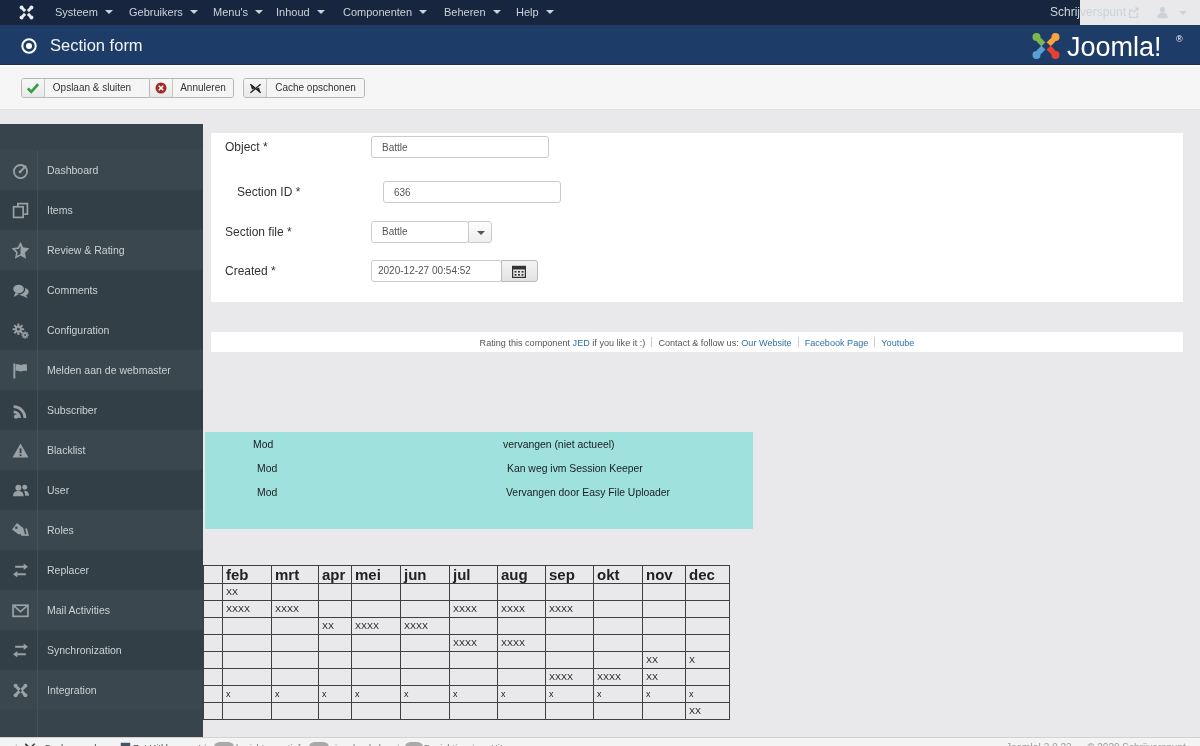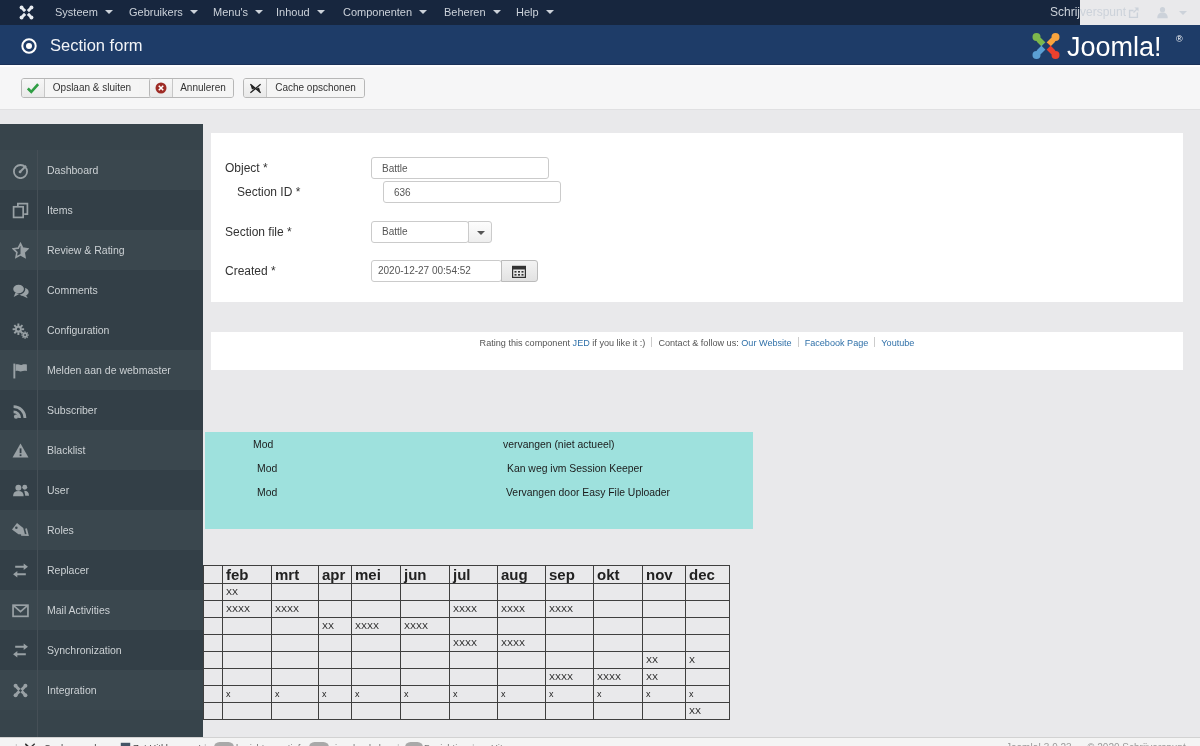--- a/index.html
+++ b/index.html
@@ -34,21 +34,21 @@
   .srow.active .lbl { color:#fff; font-weight:bold; }
   .srow.active::before { content:""; position:absolute; left:0; top:0; width:4px; height:40px; background:#17b1bf; }
   #sidediv { position:absolute; left:37px; top:26px; width:1px; height:600px; background:#454f56; }
 
   
   #card { position:absolute; left:211px; top:133px; width:972px; height:169px; background:#fff; z-index:5; }
   .frow { position:absolute; left:0; width:972px; height:22px; }
   .frow .flabel { position:absolute; left:14px; top:0; line-height:22px; font-size:12px; color:#333; }
   .inp { position:absolute; left:160px; top:0; height:22px; border:1px solid #cbcbcb; border-radius:3px; background:#fff; font-size:10px; color:#555; line-height:20px; padding-left:10px; font-family:"Liberation Sans", sans-serif; }
 
-  #ratebar { position:absolute; left:211px; top:332px; width:972px; height:38px; background:#fff; z-index:5; text-align:center; font-size:9.1px; color:#555; line-height:22px; }
+  #ratebar { position:absolute; left:211px; top:332px; width:972px; height:20px; background:#fff; z-index:5; text-align:center; font-size:9.1px; color:#555; line-height:22px; }
   #ratebar a { color:#3071a9; text-decoration:none; }
   .vsep { display:inline-block; width:1px; height:10px; background:#ccc; margin:0 6px; vertical-align:-1px; }
 
   #tealblock { position:absolute; left:205px; top:432px; width:548px; height:97px; background:#9ee1dd; z-index:5; font-size:10.4px; color:#1b1b1b; }
   .trow { position:absolute; height:16px; line-height:16px; }
 
   
   #montable { position:absolute; left:203px; top:565px; z-index:5; }
   #montable table { border-collapse:collapse; table-layout:fixed; }
   #montable td, #montable th { border:1px solid #3f3f3f; height:17px; padding:0 0 0 3px; font-size:9px; color:#222; text-align:left; vertical-align:middle; font-weight:normal; white-space:nowrap; overflow:hidden; }
@@ -434,21 +434,21 @@
             <circle cx="3.4" cy="12.4" r="1.9" fill="#99a1a5"></circle>
             <rect x="6.9" y="7" width="2.2" height="2.2" fill="#3a474e" transform="rotate(45 8 8)"></rect>
           </svg></span>
         <span class="lbl">Integration</span>
       </div>
   </div>
   <div id="sidediv"></div>
 </div>
 
 <div id="card">
-  <div class="frow" style="top:24px;">
+  <div class="frow" style="top:3px;">
     <span class="flabel">Object *</span>
     <input class="inp" style="width: 178px;" value="Battle">
   </div>
   <div class="frow" style="top:48px;margin-left:12px;">
     <span class="flabel">Section ID *</span>
     <input class="inp" style="width: 178px;" value="636">
   </div>
   <div class="frow" style="top:88px;">
     <span class="flabel">Section file *</span>
     <span class="inp" style="width:98px;">Battle</span>

